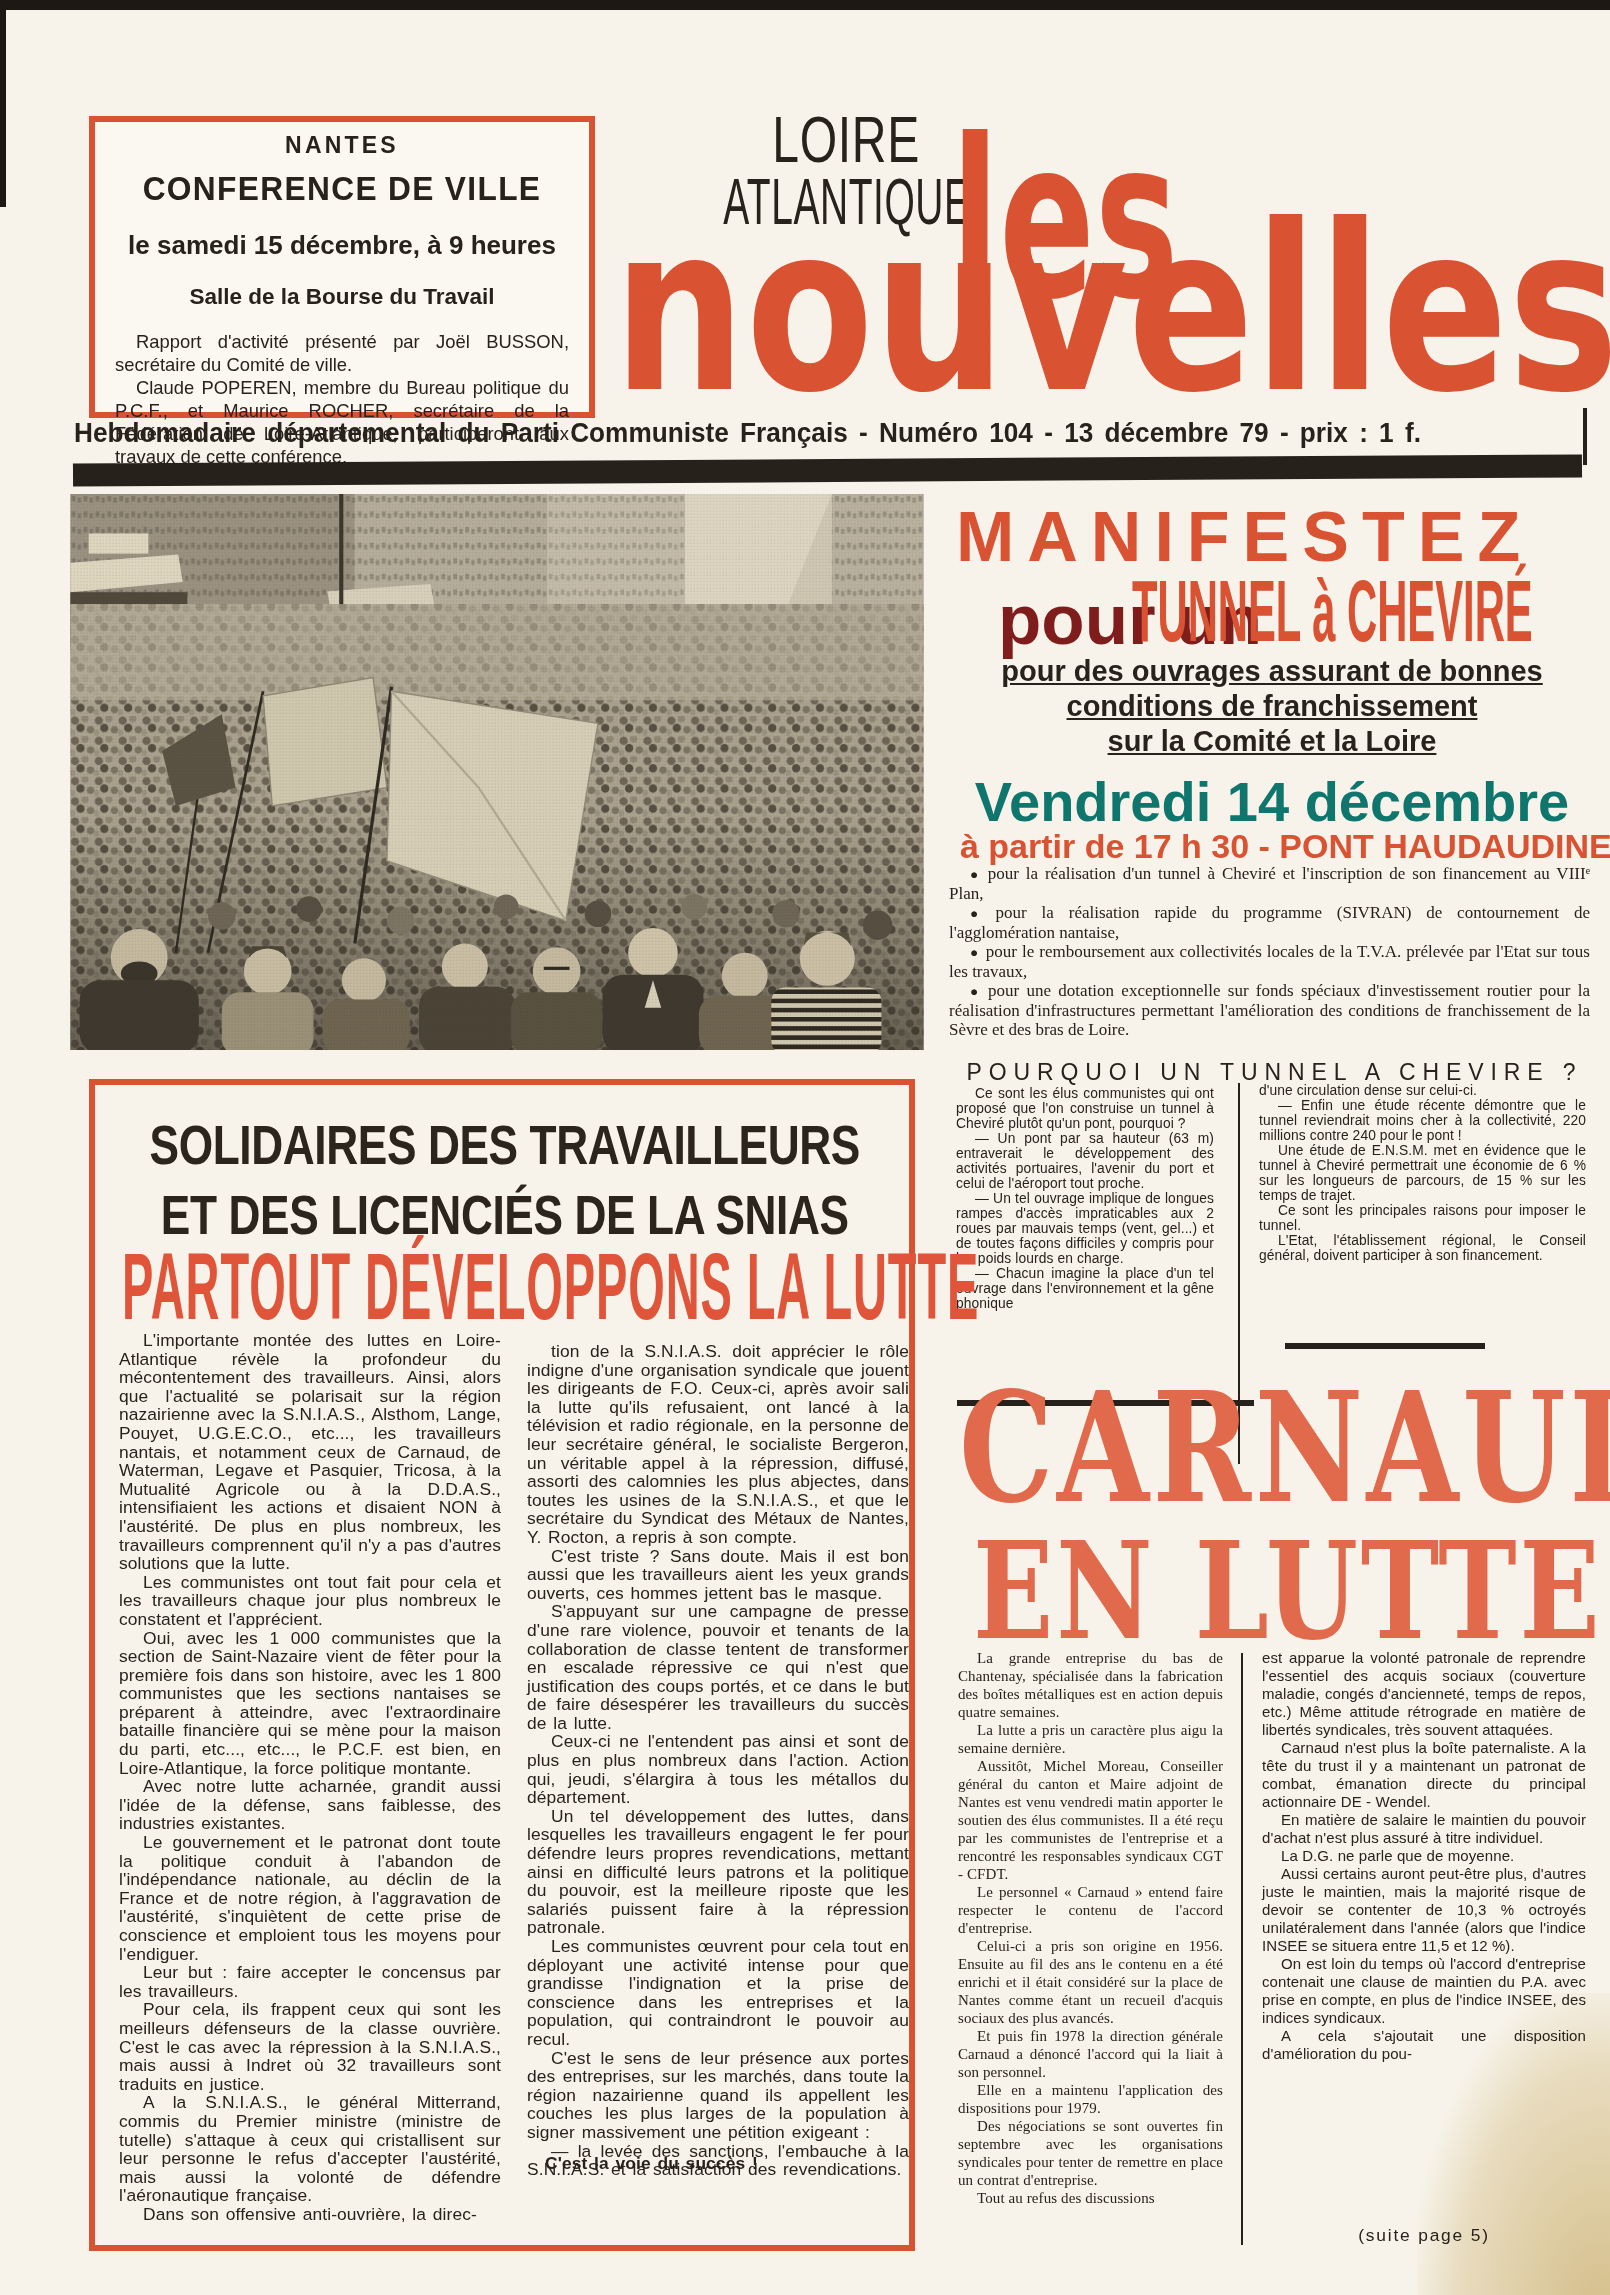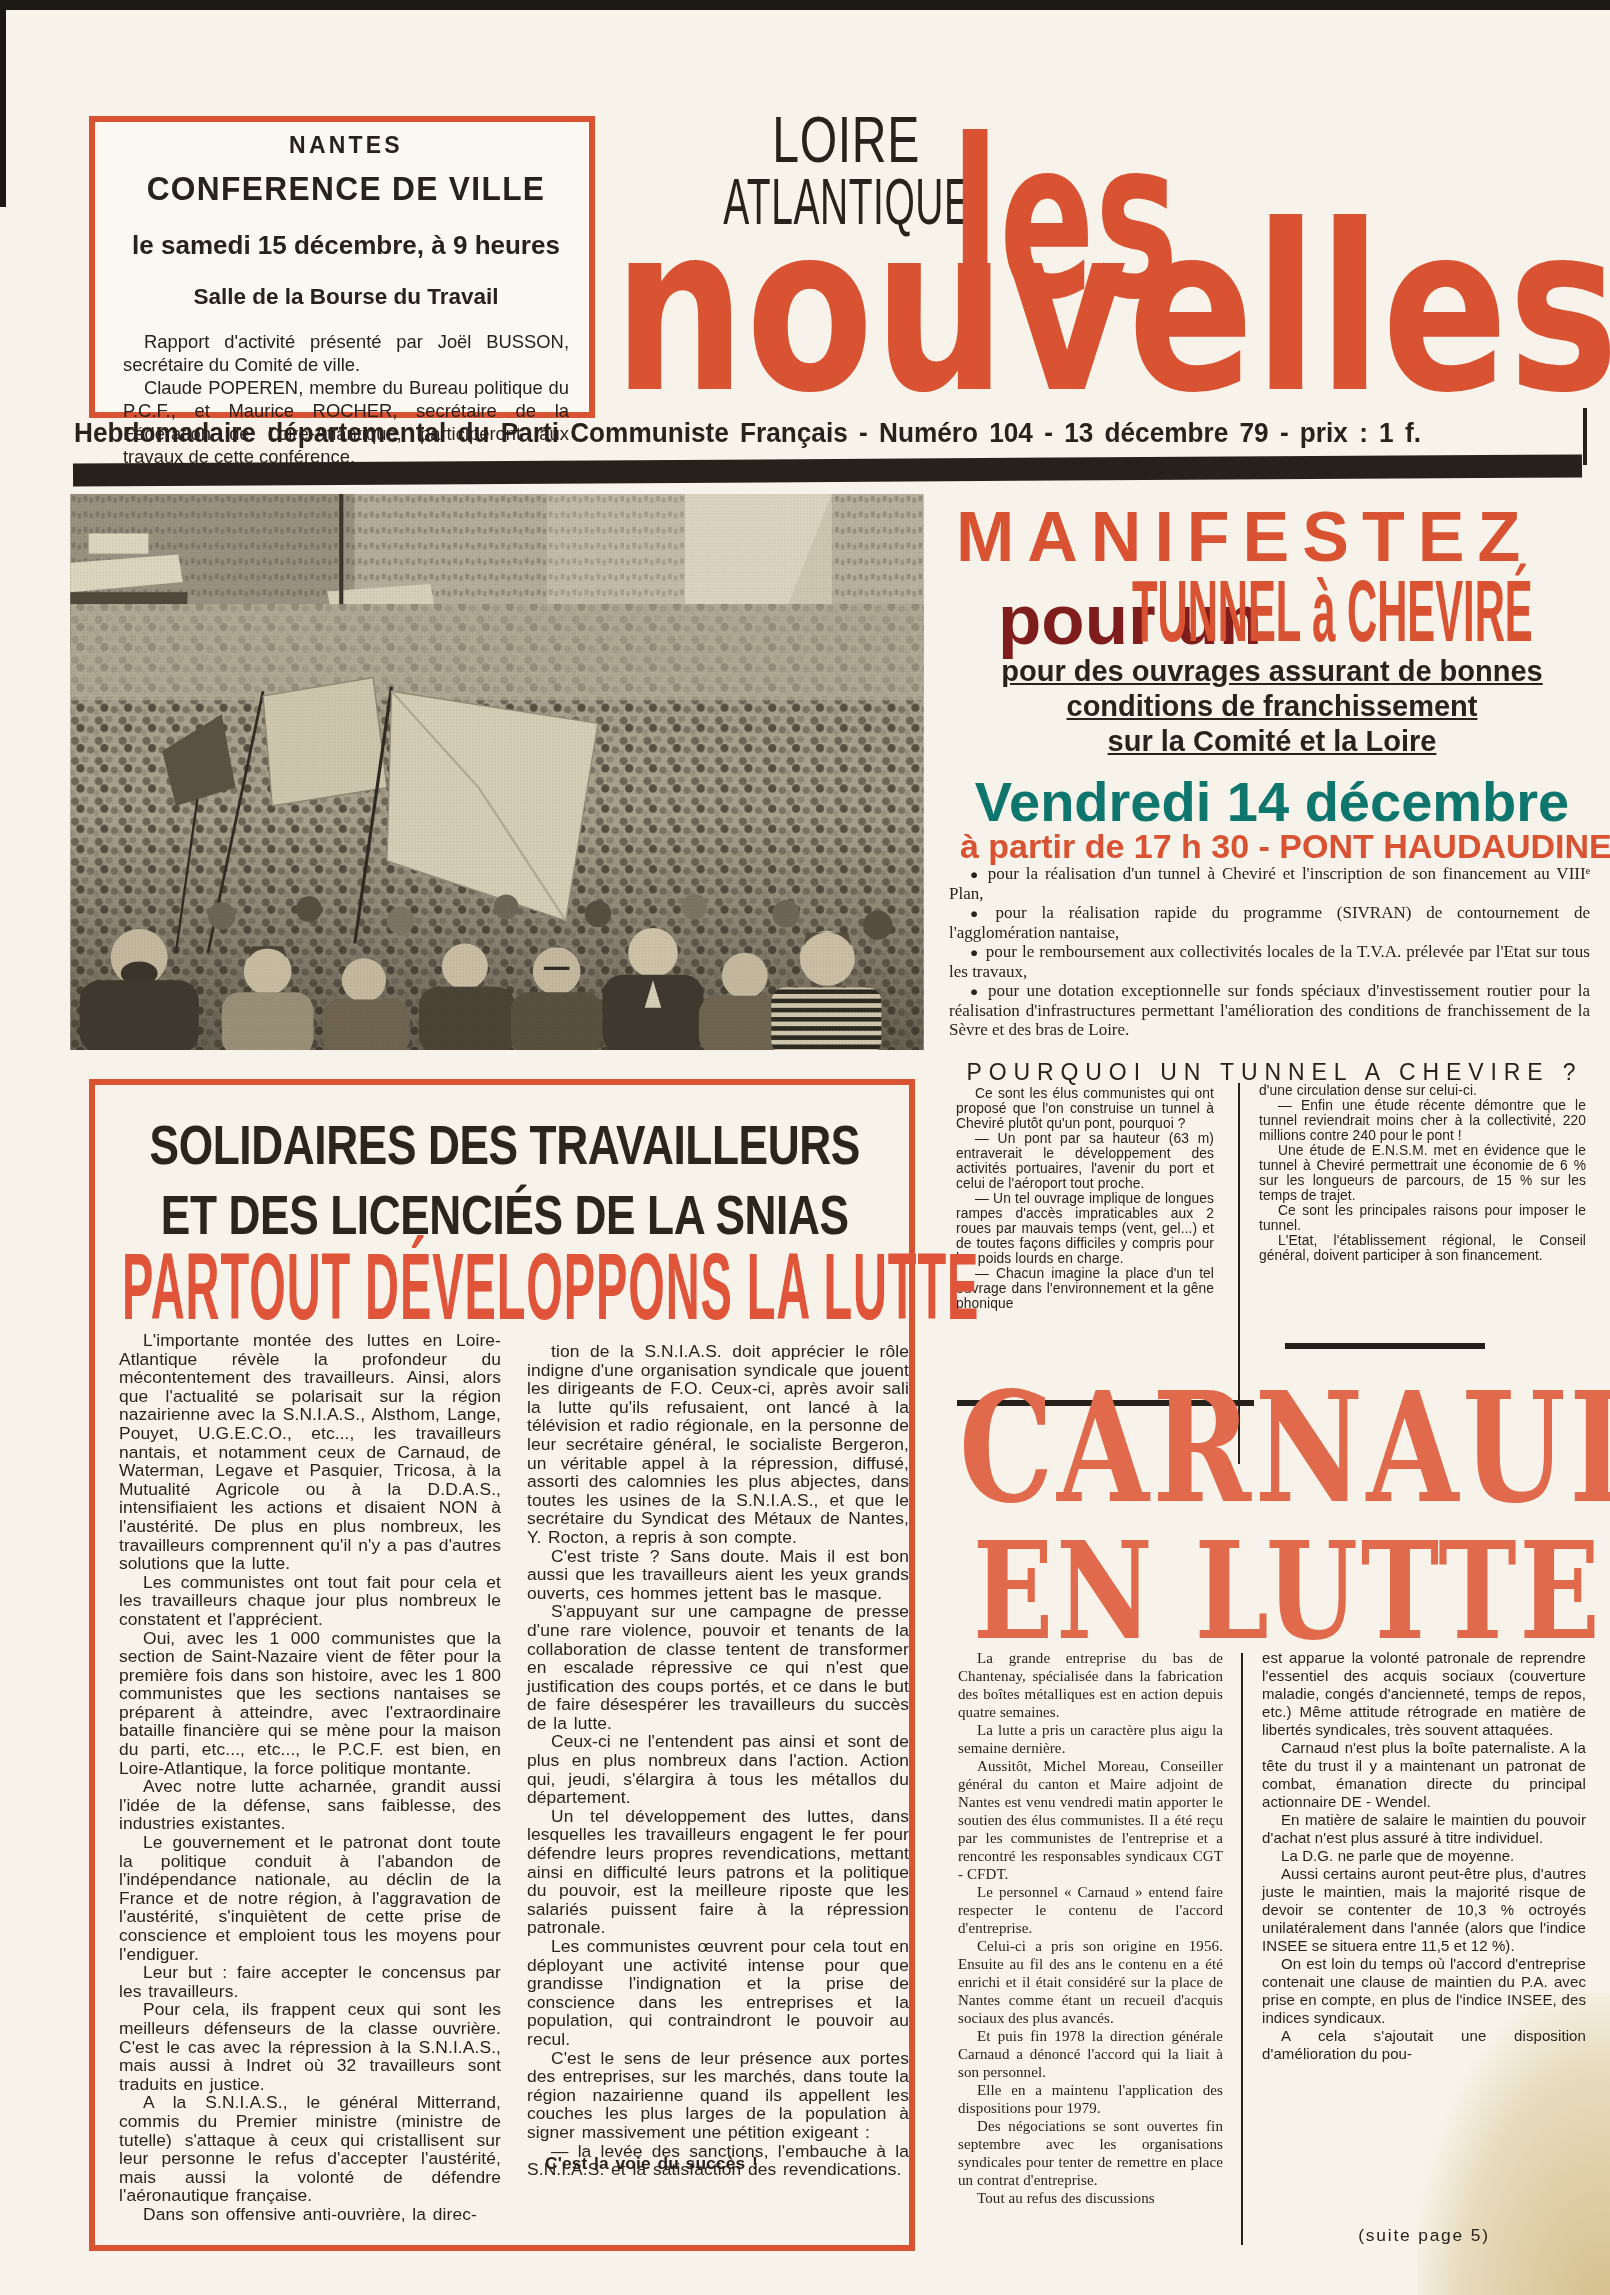--- a/index.html
+++ b/index.html
@@ -12,21 +12,21 @@
   #top-strip{left:0;top:0;width:1610px;height:10px;background:#1c1813;}
   #left-sliver{left:0;top:10px;width:6px;height:197px;background:#1c1813;}
   #left-band{left:0;top:10px;width:73px;height:2332px;
      background:linear-gradient(90deg,#d5c391 0%,#decfa6cc 30%,#ead f o 0,transparent 100%),
                 linear-gradient(90deg,#d2c08e 0%,rgba(226,212,175,.75) 45%,rgba(240,232,210,0) 100%);}
   #corner-speckle{right:0;bottom:0;width:193px;height:349px;
      background:radial-gradient(ellipse at 95% 95%,rgba(206,180,120,.85),rgba(214,192,138,.45) 55%,transparent 75%);}
 
   
   #conf-box{left:89px;top:116px;width:506px;height:302px;border:6px solid #d95232;background:#fbf8f1;
-            text-align:center;box-sizing:border-box;padding-left:8px;}
+            text-align:center;box-sizing:border-box;}
   #conf-city{font-size:23px;font-weight:bold;letter-spacing:3.2px;margin-top:10px;}
   #conf-title{font-size:33px;font-weight:bold;letter-spacing:1.4px;margin-top:11px;transform:scaleX(.96);}
   #conf-date{font-size:26px;font-weight:bold;margin-top:22px;}
   #conf-venue{font-size:22.5px;font-weight:bold;margin-top:23px;}
   #conf-paras{margin:20px 20px 0 20px;text-align:justify;}
   #conf-paras p{font-size:18.4px;line-height:23px;text-indent:21px;}
 
   
   #region{left:592px;top:113px;width:328px;text-align:right;font-weight:400;line-height:.82;}
   #region-1{font-size:65px;transform:scaleX(.74);transform-origin:right top;letter-spacing:0.9px;}

